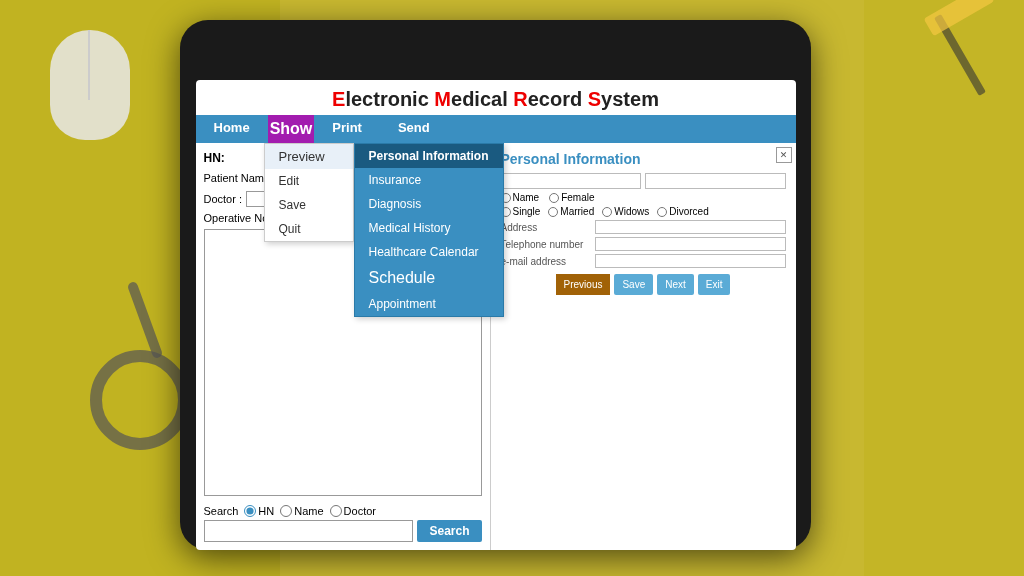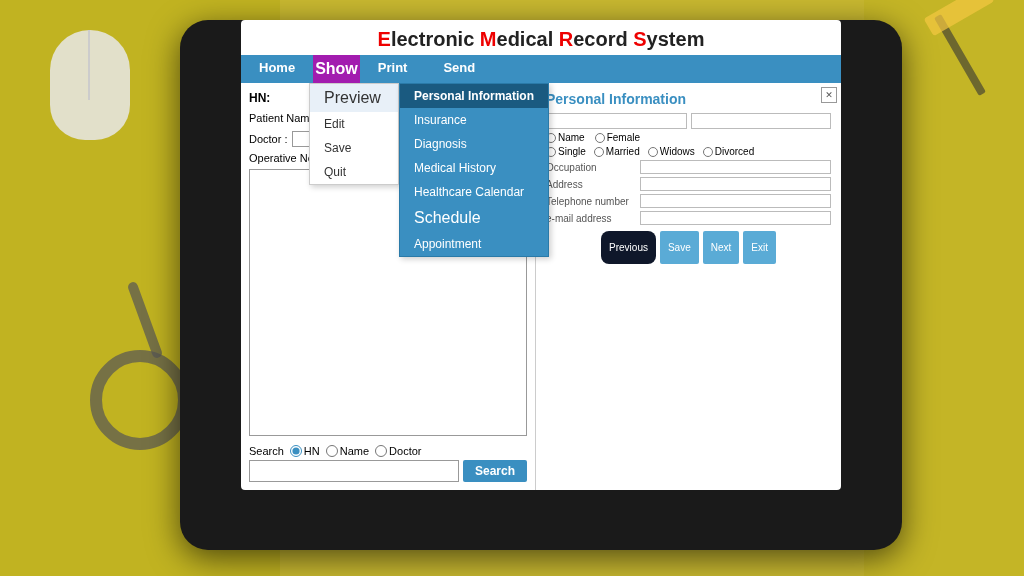--- a/index.html
+++ b/index.html
@@ -22,21 +22,21 @@
 
   <div style="position:absolute; left:0; top:0; width:280px; height:576px; background:rgba(180,170,0,0.3);"></div>
   <div style="position:absolute; right:0; top:0; width:160px; height:576px; background:rgba(180,170,0,0.2);"></div>
 
   <div style="position:absolute; left:50px; top:30px; width:80px; height:110px; background:#e8e8e8; border-radius:40px 40px 35px 35px; opacity:0.85;"></div>
   <div style="position:absolute; left:88px; top:30px; width:2px; height:70px; background:#ccc;"></div>
 
   <div style="position:absolute; left:90px; top:350px; width:100px; height:100px; border: 12px solid #555; border-radius:50%; opacity:0.7;"></div>
   <div style="position:absolute; left:140px; top:280px; width:10px; height:80px; background:#555; border-radius:5px; transform:rotate(-20deg); opacity:0.7;"></div>
 
-  <div style="position:absolute; left:180px; top:20px; width:722px; height:530px; background:#1a1a1a; border-radius:28px; box-shadow:0 8px 32px rgba(0,0,0,0.6); display:flex; align-items:flex-start; justify-content:center;">
+  <div style="position:absolute; left:180px; top:20px; width:631px; height:530px; background:#1a1a1a; border-radius:28px; box-shadow:0 8px 32px rgba(0,0,0,0.6); display:flex; align-items:flex-end; justify-content:center;">
 
     <div style="width:600px; height:470px; background:#fff; border-radius:4px; overflow:hidden; display:flex; flex-direction:column; position:relative;">
 
       <div style="text-align:center; padding:8px 0 4px; font-size:20px; font-weight:bold; color:#222; font-family:Arial,sans-serif;">
         <span style="color:#e00;">E</span><span>lectronic </span><span style="color:#e00;">M</span><span>edical </span><span style="color:#e00;">R</span><span>ecord </span><span style="color:#e00;">S</span><span>ystem</span>
       </div>
 
       <div style="display:flex; background:#3a8fc1;">
         <div style="color:#fff; padding:5px 18px; font-size:13px; font-weight:bold; cursor:pointer;">Home</div>
         <div style="color:#fff; padding:5px 2px; font-size:16px; font-weight:bold; cursor:pointer; background:#a21caf;">Show</div>
@@ -124,46 +124,42 @@
               <input type="radio" name="status" style="width: 10px; height: 10px;"> 
                 <span>Widows</span>
             </label>
             <label style="display:flex; align-items:center; gap:2px;">
               <input type="radio" name="status" style="width: 10px; height: 10px;"> 
                 <span>Divorced</span>
             </label>
           </div>
 
           <div style="display:flex; align-items:center; gap:4px; margin-bottom:3px; font-size:10px;">
-            <span style="min-width:90px; color:#555;">Occupation</span>
-            <input type="text" style="border: 1px solid rgb(187, 187, 187); height: 14px; flex: 1 1 0%; font-size: 10px;">
-          </div>
-          <div style="display:flex; align-items:center; gap:4px; margin-bottom:3px; font-size:10px;">
             <span style="min-width:90px; color:#555;">Address</span>
             <input type="text" style="border: 1px solid rgb(187, 187, 187); height: 14px; flex: 1 1 0%; font-size: 10px;">
           </div>
           <div style="display:flex; align-items:center; gap:4px; margin-bottom:3px; font-size:10px;">
             <span style="min-width:90px; color:#555;">Telephone number</span>
             <input type="text" style="border: 1px solid rgb(187, 187, 187); height: 14px; flex: 1 1 0%; font-size: 10px;">
           </div>
           <div style="display:flex; align-items:center; gap:4px; margin-bottom:6px; font-size:10px;">
             <span style="min-width:90px; color:#555;">e-mail address</span>
             <input type="text" style="border: 1px solid rgb(187, 187, 187); height: 14px; flex: 1 1 0%; font-size: 10px;">
           </div>
 
           <div style="display:flex; gap:4px; justify-content:center;">
-            <button style="background:#0f172a; color:#fff; border:none; padding:11px 8px; font-size:10px; cursor:pointer; border-radius:8px;">Previous</button>
+            <button style="background:#a16207; color:#fff; border:none; padding:5px 8px; font-size:10px; cursor:pointer; border-radius:0;">Previous</button>
             <button style="background:#5aabd6; color:#fff; border:none; padding:3px 8px; font-size:10px; cursor:pointer; border-radius:2px;">Save</button>
             <button style="background:#5aabd6; color:#fff; border:none; padding:3px 8px; font-size:10px; cursor:pointer; border-radius:2px;">Next</button>
             <button style="background:#5aabd6; color:#fff; border:none; padding:3px 8px; font-size:10px; cursor:pointer; border-radius:2px;">Exit</button>
           </div>
         </div>
 
         <div style="position:absolute; top:0; left:68px; background:#fff; border:1px solid #ccc; box-shadow:2px 2px 6px rgba(0,0,0,0.2); z-index:101; min-width:90px;">
-          <div style="padding:5px 14px; font-size:16px; color:#333; cursor:pointer; font-family:Arial,sans-serif; background:#e8f0f8;">Preview</div>
+          <div style="padding:5px 14px; font-size:13px; color:#333; cursor:pointer; font-family:Arial,sans-serif; background:#e8f0f8;">Preview</div>
           <div style="padding:5px 14px; font-size:12px; color:#333; cursor:pointer; font-family:Arial,sans-serif;">Edit</div>
           <div style="padding:5px 14px; font-size:12px; color:#333; cursor:pointer; font-family:Arial,sans-serif;">Save</div>
           <div style="padding:5px 14px; font-size:12px; color:#333; cursor:pointer; font-family:Arial,sans-serif;">Quit</div>
         </div>
 
         <div style="position:absolute; top:0; left:158px; background:#3a8fc1; border:1px solid #2a7aa8; box-shadow:2px 2px 6px rgba(0,0,0,0.2); z-index:102; min-width:150px;">
           <div style="padding:5px 14px; font-size:12px; color:#fff; cursor:pointer; font-family:Arial,sans-serif; background:#1a5a80; font-weight:bold;">Personal Information</div>
           <div style="padding:5px 14px; font-size:12px; color:#fff; cursor:pointer; font-family:Arial,sans-serif;">Insurance</div>
           <div style="padding:5px 14px; font-size:12px; color:#fff; cursor:pointer; font-family:Arial,sans-serif;">Diagnosis</div>
           <div style="padding:5px 14px; font-size:12px; color:#fff; cursor:pointer; font-family:Arial,sans-serif;">Medical History</div>

